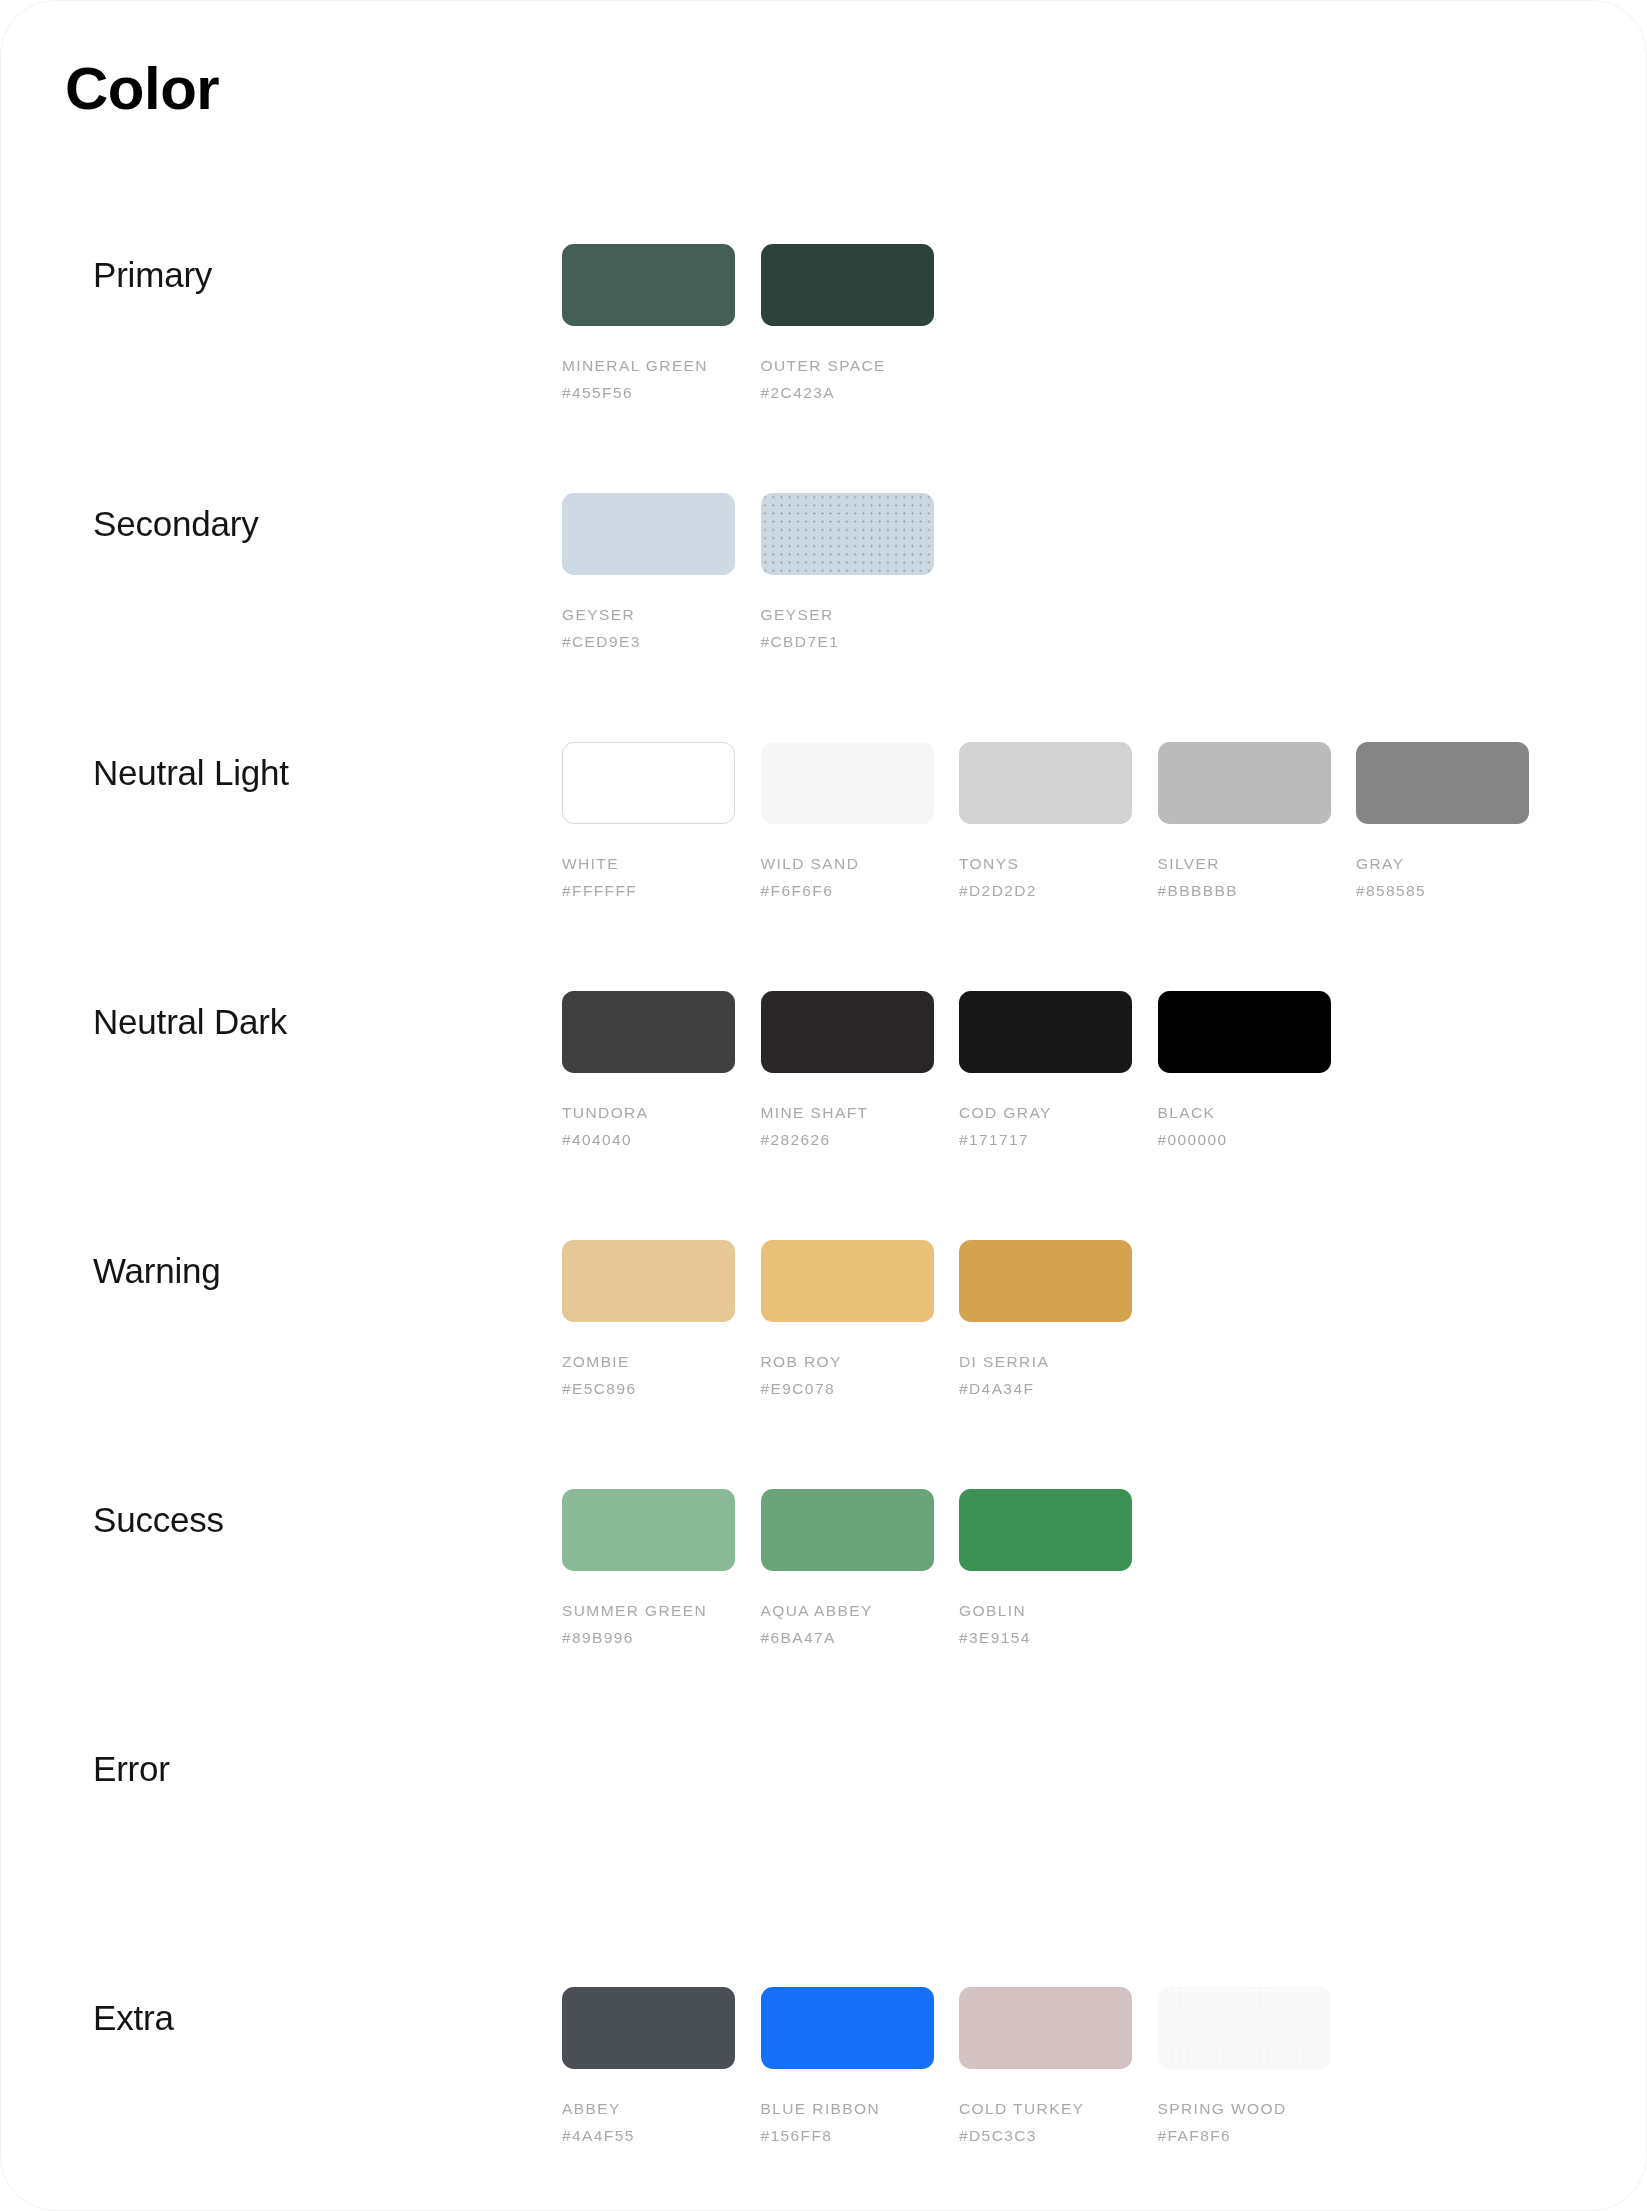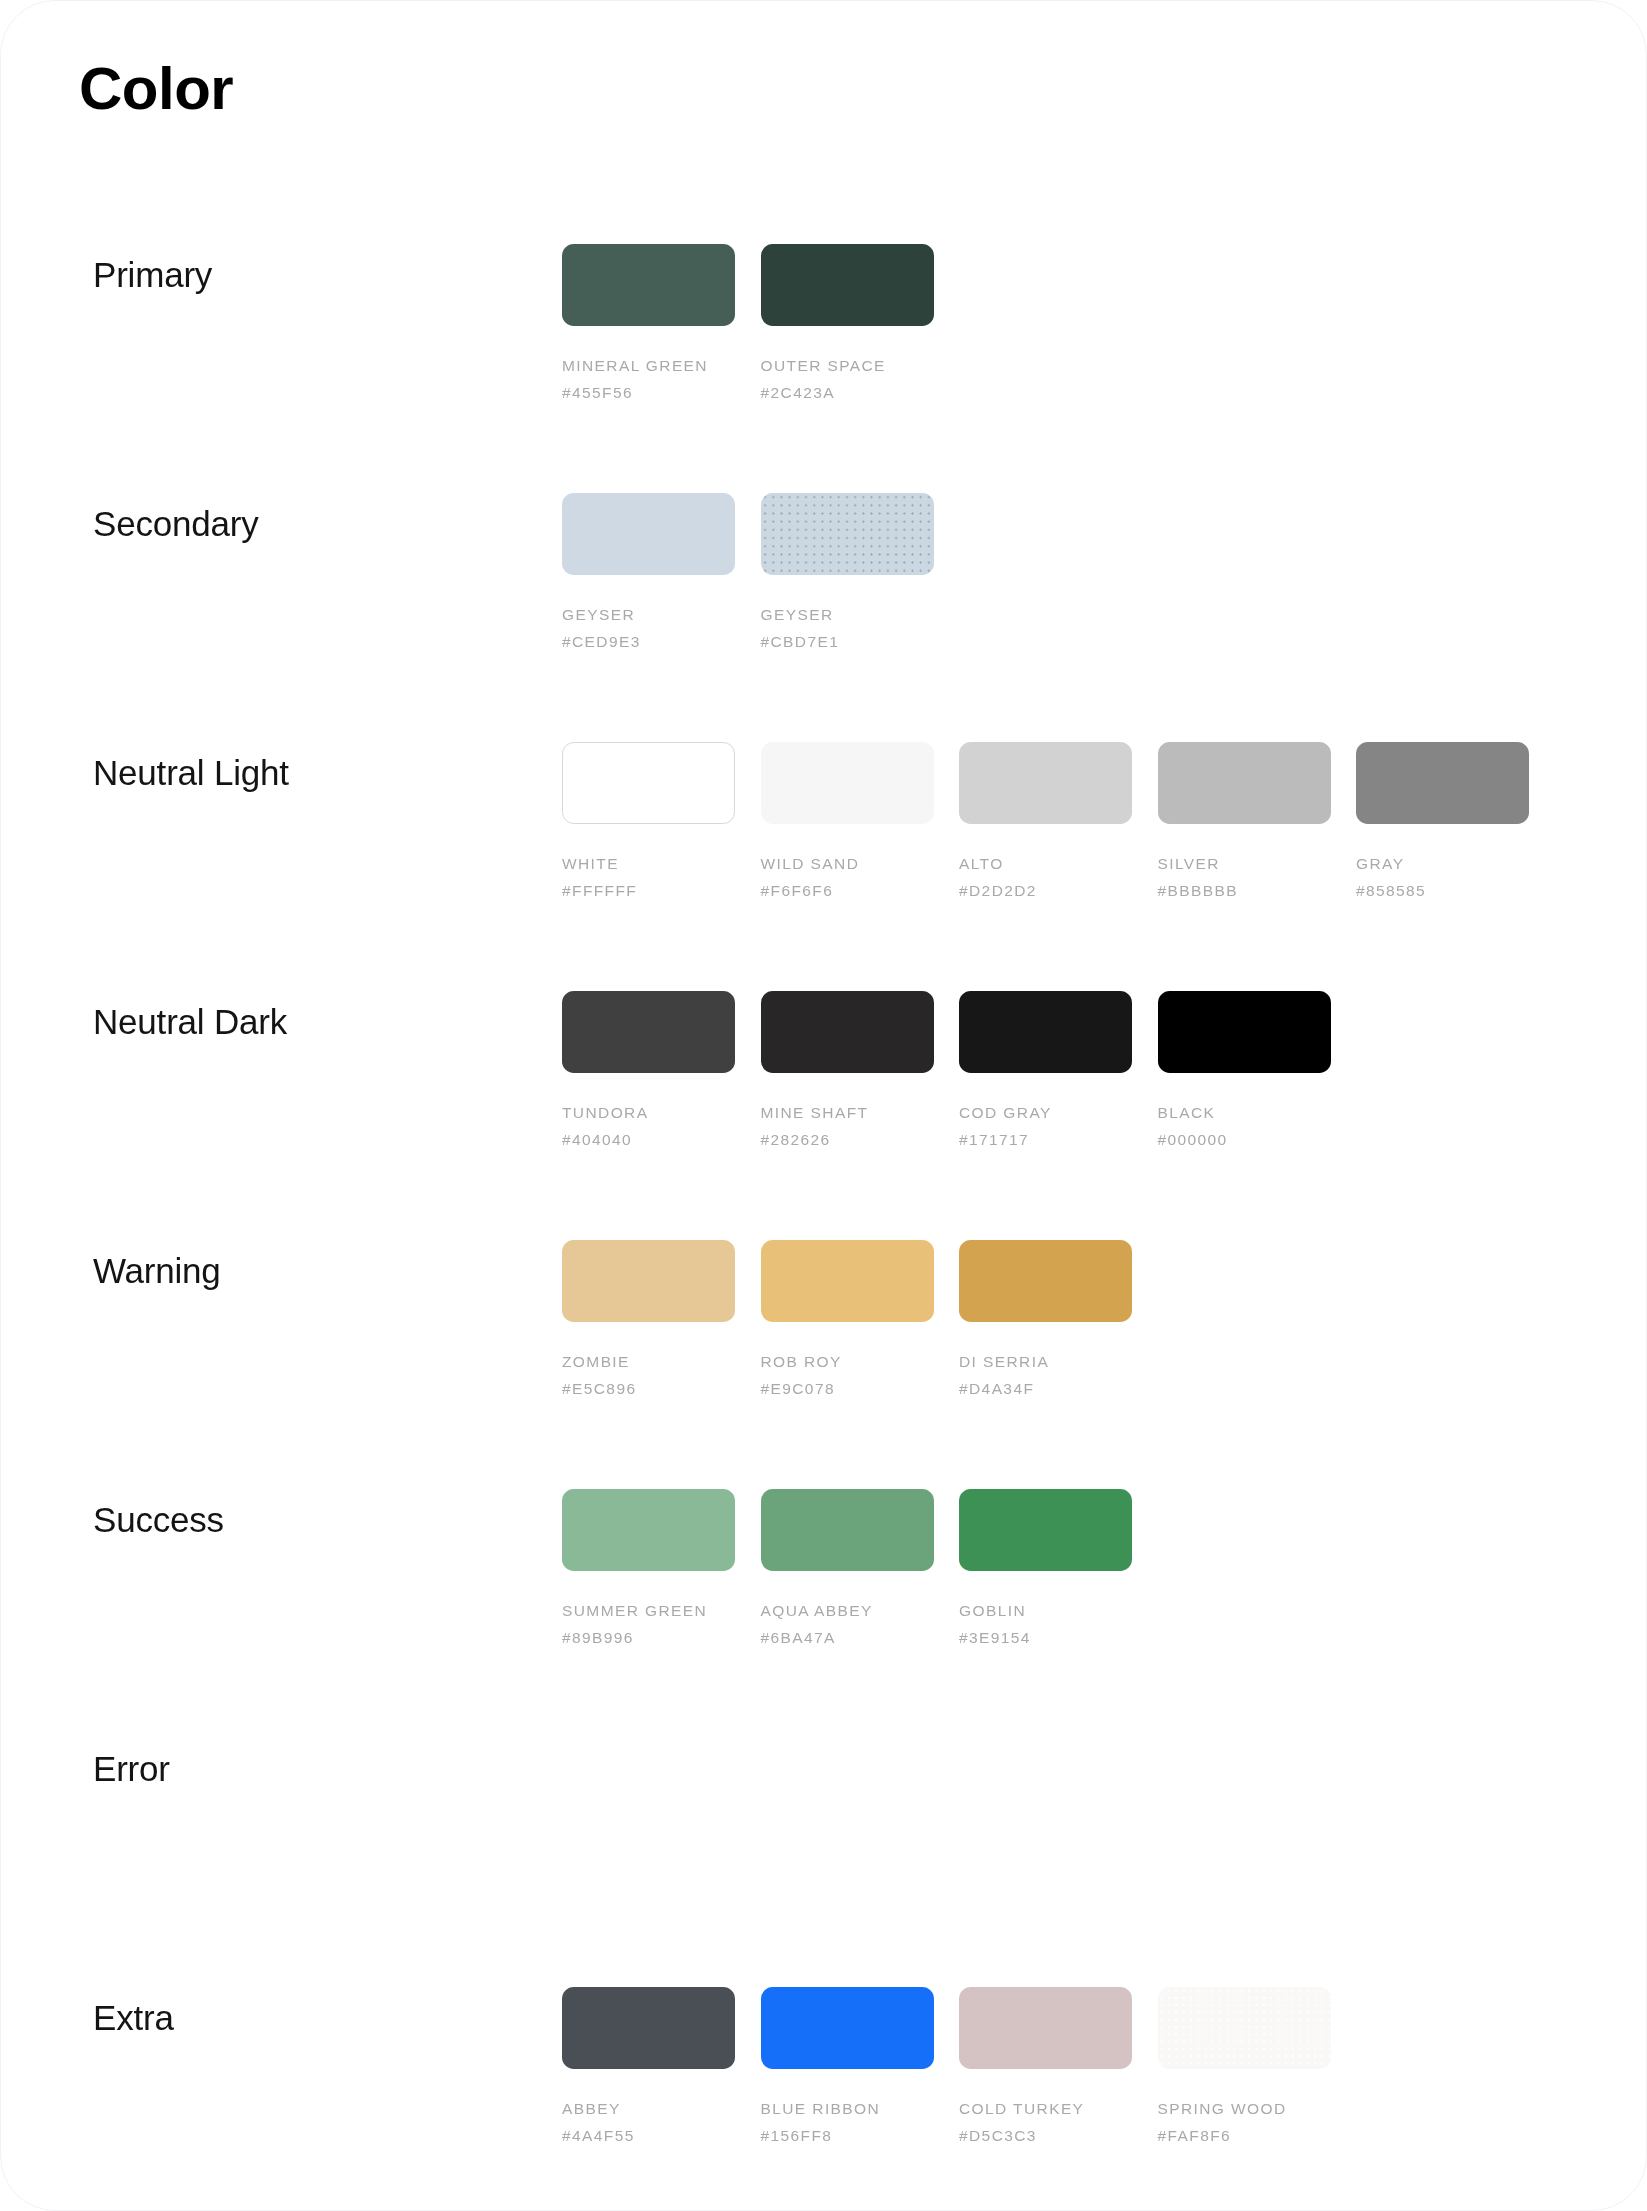--- a/index.html
+++ b/index.html
@@ -17,21 +17,21 @@
     width: 1647px;
     height: 2211px;
     background: #ffffff;
     border-radius: 55px;
     border: 0.9px solid #f2f2f4;
     overflow: hidden;
   }
 
   .page-title {
     position: absolute;
-    left: 78px;
+    left: 64px;
     top: 55px;
     font-size: 60px;
     font-weight: 700;
     letter-spacing: -0.5px;
     color: #000000;
     line-height: 1.1;
   }
 
   .rows {
     position: absolute;
@@ -178,21 +178,21 @@
           <div class="swatch-cell">
             <div class="swatch-chip" style="background: rgb(246, 246, 246);"></div>
             <div class="swatch-meta">
               <div class="swatch-name">WILD SAND</div>
               <div class="swatch-hex">#F6F6F6</div>
             </div>
           </div>
           <div class="swatch-cell">
             <div class="swatch-chip" style="background: rgb(210, 210, 210);"></div>
             <div class="swatch-meta">
-              <div class="swatch-name">ALTO</div>
+              <div class="swatch-name">TONYS</div>
               <div class="swatch-hex">#D2D2D2</div>
             </div>
           </div>
           <div class="swatch-cell">
             <div class="swatch-chip" style="background: rgb(187, 187, 187);"></div>
             <div class="swatch-meta">
               <div class="swatch-name">SILVER</div>
               <div class="swatch-hex">#BBBBBB</div>
             </div>
           </div>

